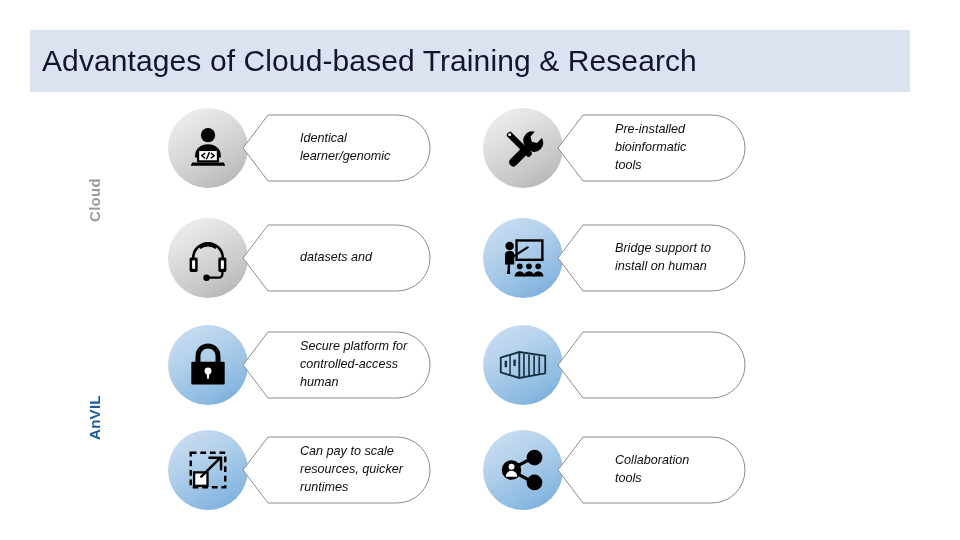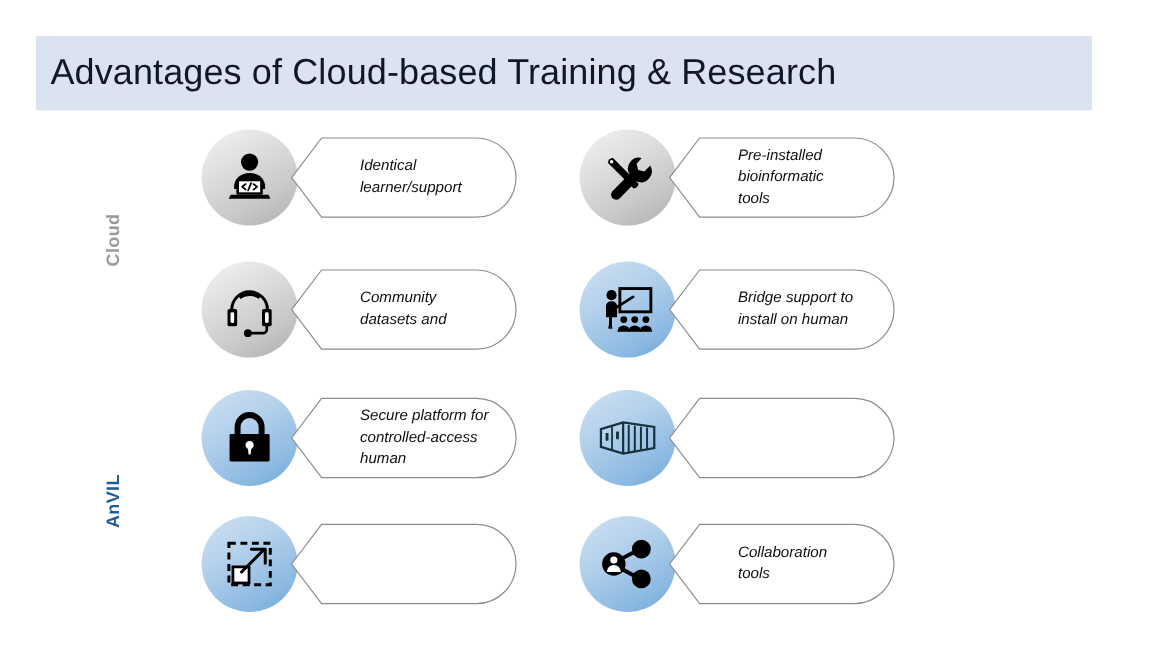--- a/index.html
+++ b/index.html
@@ -136,21 +136,21 @@
       <path d="M25.3 28.8l-2.6 6.4" stroke="#000" stroke-width="1.5" fill="none" stroke-linecap="round"></path>
       <path d="M7.5 39h33l1.6 3.4H5.9z" fill="#000"></path>
     </svg>
   </div>
   <div class="callout">
     <svg class="callout-shape" viewBox="0 0 192 74" preserveAspectRatio="none">
       <path d="M1,37 L26,4 L155,4 A33,33 0 0 1 155,70 L26,70 Z" fill="#ffffff" stroke="#8c8c8c" stroke-width="1"></path>
     </svg>
     <div class="callout-text">
       <span>Identical</span>
-      <span>learner/support</span>
+      <span>learner/genomic</span>
     </div>
   </div>
 </div>
 
 <div class="item" style="left:483px; top:108px;">
   <div class="icon-circle circle-gray">
     <svg width="44" height="44" viewBox="0 0 48 48">
       <path d="M7 7.5 L10.5 6 L34 29.5 a5.5 5.5 0 0 1 -4.5 4.5 L6 10.5 Z" fill="#000"></path>
       <circle cx="9.5" cy="9.5" r="1.6" fill="#fff"></circle>
       <path d="M36.8 6.2 a10 10 0 0 0 -11.2 14.6 L10.2 36.4 a4.6 4.6 0 0 0 6.5 6.5 L32.1 27.4 a10 10 0 0 0 12.5 -14.3 l-5.4 5.4 -5.6 -1.4 -1.4 -5.6 Z" fill="#000"></path>
@@ -179,21 +179,20 @@
       <rect x="37.4" y="26.4" width="3.2" height="9.2" rx="1.3" fill="#fff"></rect>
       <path d="M39 38.5 V41 a3.5 3.5 0 0 1 -3.5 3.5 H26" stroke="#000" stroke-width="2.4" fill="none" stroke-linecap="round"></path>
       <circle cx="22.5" cy="44.5" r="3.4" fill="#000"></circle>
     </svg>
   </div>
   <div class="callout">
     <svg class="callout-shape" viewBox="0 0 192 74" preserveAspectRatio="none">
       <path d="M1,37 L26,4 L155,4 A33,33 0 0 1 155,70 L26,70 Z" fill="#ffffff" stroke="#8c8c8c" stroke-width="1"></path>
     </svg>
     <div class="callout-text">
-      <span>Community</span>
       <span>datasets and</span>
     </div>
   </div>
 </div>
 
 <div class="item" style="left:483px; top:218px;">
   <div class="icon-circle circle-blue">
     <svg width="48" height="46" viewBox="0 0 52 48">
       <rect x="19" y="5" width="28" height="21" fill="none" stroke="#000" stroke-width="2.6"></rect>
       <circle cx="11.5" cy="11" r="4.6" fill="#000"></circle>
@@ -273,20 +272,25 @@
       <rect x="6" y="6" width="36" height="36" fill="none" stroke="#000" stroke-width="2.6" stroke-dasharray="6 4"></rect>
       <rect x="9.5" y="26.5" width="14" height="14" fill="#fff" stroke="#000" stroke-width="2.4"></rect>
       <path d="M17 31 L36.5 11.5" stroke="#000" stroke-width="2.6" stroke-linecap="round"></path>
       <path d="M25.5 11.2 H37.6 V23.3" fill="none" stroke="#000" stroke-width="2.6" stroke-linecap="round" stroke-linejoin="round"></path>
     </svg>
   </div>
   <div class="callout">
     <svg class="callout-shape" viewBox="0 0 192 74" preserveAspectRatio="none">
       <path d="M1,37 L26,4 L155,4 A33,33 0 0 1 155,70 L26,70 Z" fill="#ffffff" stroke="#8c8c8c" stroke-width="1"></path>
     </svg>
+    <div class="callout-text">
+      <span>Can pay to scale</span>
+      <span>resources, quicker</span>
+      <span>runtimes</span>
+    </div>
   </div>
 </div>
 
 <div class="item" style="left:483px; top:430px;">
   <div class="icon-circle circle-blue">
     <svg width="46" height="44" viewBox="0 0 48 46">
       <path d="M14.5 20.5 L33 11" stroke="#000" stroke-width="3.4" stroke-linecap="round"></path>
       <path d="M14.5 25 L33 35" stroke="#000" stroke-width="3.4" stroke-linecap="round"></path>
       <circle cx="36" cy="10" r="8.2" fill="#000"></circle>
       <circle cx="36" cy="36" r="8.2" fill="#000"></circle>

